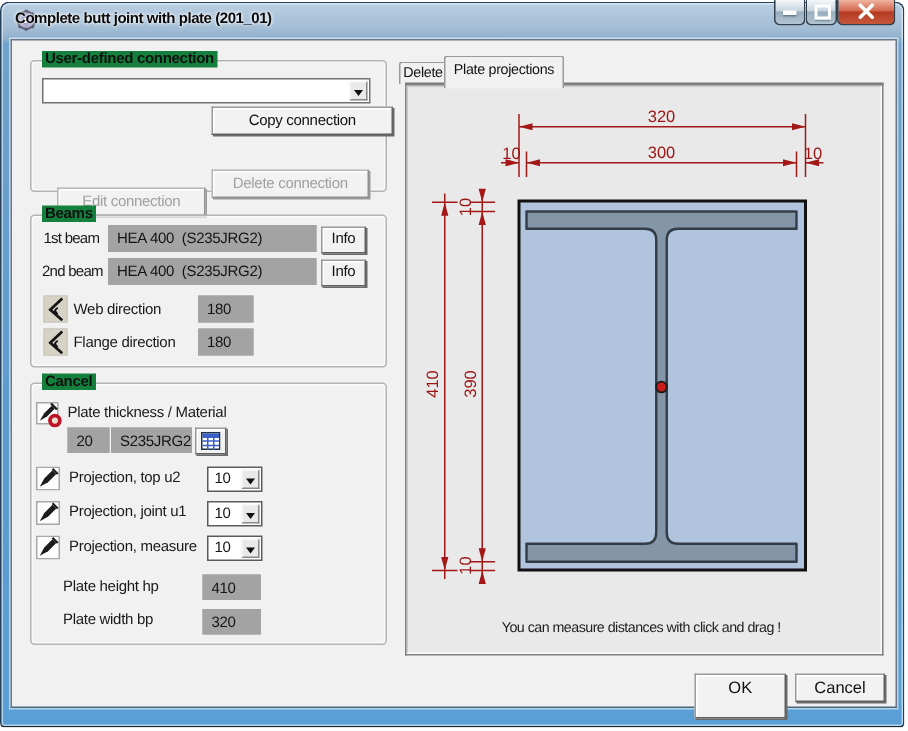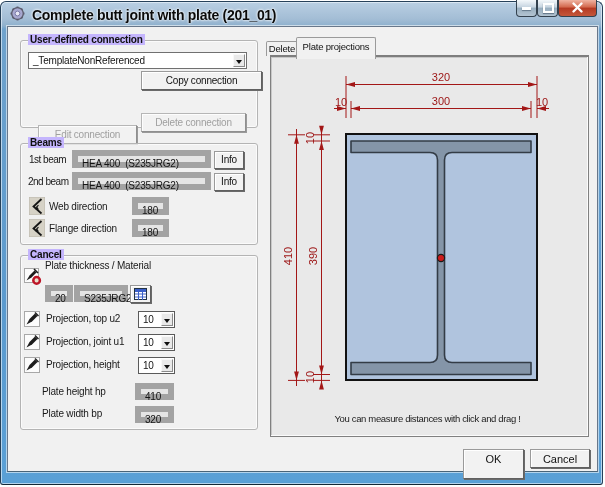--- a/index.html
+++ b/index.html
@@ -5,42 +5,42 @@
   html,body{margin:0;padding:0;width:605px;height:487px;overflow:hidden;
     font-family:"Liberation Sans", sans-serif;background:#fff;}
   #win{position:absolute;left:0;top:1px;width:603px;height:484px;
     border:1px solid #26415a;border-bottom-color:#132736;box-sizing:border-box;
     border-radius:6px 6px 3px 3px;
     background:linear-gradient(#b9cfe3 0px,#a3bdd5 17px,#8db0cd 24px,#6fa2cc 27px,#5b9ace 300px,#5aa0d6 480px,#3c7cb0 486px);
     box-shadow:inset 0 0 0 1px rgba(235,245,252,.65);}
   #client{position:absolute;left:8px;top:27px;width:589px;height:444px;
     background:#f1f1f1;border:1px solid #68778a;border-bottom-color:#4a6478;box-sizing:content-box;
     margin:-1px 0 0 -1px;box-shadow:0 0 0 1px rgba(255,255,255,.55);}
-  #titletext{position:absolute;left:32px;top:7px;font-size:14px;letter-spacing:-0.3px;font-weight:bold;color:#0a0a0a;
+  #titletext{position:absolute;left:10px;top:7px;font-size:10px;letter-spacing:-0.3px;font-weight:bold;color:#0a0a0a;
     text-shadow:0 0 2px #fff,0 0 3px #fff;white-space:nowrap;}
   
   .capbtn{position:absolute;top:0;height:17px;border:1px solid #33414e;border-top:none;
     border-radius:0 0 4px 4px;box-sizing:border-box;}
   #btnmin{left:516px;width:21px;background:linear-gradient(#f4f8fb 0%,#c6d4e0 45%,#98aebf 50%,#b3c4d2 100%);}
   #btnmax{left:537px;width:21px;background:linear-gradient(#f4f8fb 0%,#c6d4e0 45%,#98aebf 50%,#b3c4d2 100%);}
   #btncls{left:558px;width:39px;background:linear-gradient(#f0b4a2 0%,#d2674c 45%,#b53922 50%,#c4573a 100%);}
   .glyph{position:absolute;color:#fff;}
   
   .grp{position:absolute;border:1px solid #b4b4b4;border-radius:3px;box-shadow:inset 0 0 0 1px rgba(255,255,255,.7);}
-  .grplbl{position:absolute;font-size:10px;letter-spacing:-0.2px;font-weight:bold;color:#101010;background:#c4b5fd;padding:0 2px;white-space:nowrap;}
+  .grplbl{position:absolute;font-size:10px;letter-spacing:-0.2px;font-weight:bold;color:#101010;background:#15803d;padding:0 2px;white-space:nowrap;}
   .txt{position:absolute;font-size:10px;letter-spacing:-0.2px;color:#191919;white-space:nowrap;}
   
   .btn{position:absolute;background:#f2f2f2;border:1px solid #9a9a9a;
     border-right-color:#606060;border-bottom-color:#606060;
     box-shadow:inset 1px 1px 0 #ffffff,1px 1px 0 #6a6a6a;
     font-size:10px;letter-spacing:-0.2px;color:#111;text-align:center;box-sizing:border-box;}
   .btn.dis{color:#9f9f9f;border-color:#b6b6b6;border-right-color:#8f8f8f;border-bottom-color:#8f8f8f;
     box-shadow:inset 1px 1px 0 #fdfdfd,1px 1px 0 #9a9a9a;margin-top:32px;}
   
-  .fld{position:absolute;background:#e5e5e5;border:6px solid #a3a3a3;
+  .fld{position:absolute;background:#a3a3a3;border:2px solid #a3a3a3;
     font-size:10px;letter-spacing:-0.2px;color:#141414;box-sizing:border-box;padding:2px 0 0 4px;white-space:nowrap;}
   
   .cmb{position:absolute;background:#fff;border:1px solid #707070;box-sizing:border-box;
     font-size:10px;letter-spacing:-0.2px;color:#141414;}
   .cmbarrow{position:absolute;right:1px;top:1px;bottom:1px;width:12px;background:#e9e9e9;
     border:1px solid #f8f8f8;border-right-color:#8a8a8a;border-bottom-color:#8a8a8a;box-sizing:border-box;}
   .cmbarrow:after{content:"";position:absolute;left:2px;top:5px;border:3px solid transparent;border-top:4px solid #101010;}
   .ic{position:absolute;}
   #tabs .tab{position:absolute;font-size:9.5px;letter-spacing:-0.2px;color:#111;background:#f1f1f1;
     border:1px solid #9a9a9a;border-bottom:none;border-radius:2px 2px 0 0;text-align:center;}
@@ -72,21 +72,20 @@
   </div>
 <div class="capbtn" id="btncls">
     <svg width="37" height="15" viewBox="0 0 37 15" style="position:absolute;left:0;top:0;">
       <path d="M14.5 3.5 L22.5 11.5 M22.5 3.5 L14.5 11.5" stroke="#fff" stroke-width="2.4" stroke-linecap="round"></path>
     </svg>
   </div>
 
 <div class="grp" style="left:20px;top:40px;width:236px;height:86px;"></div>
 <div class="grplbl" style="left:28px;top:34px;">User-defined connection</div>
 <div class="cmb" style="left:28px;top:52px;width:219px;height:17px;">
-    <div style="padding:2px 0 0 4px;">_TemplateNonReferenced</div>
     <div class="cmbarrow"></div>
   </div>
 <div class="btn" style="left:141px;top:71px;width:121px;height:19px;padding-top:3px;">Copy connection</div>
 <div class="btn dis" style="left:38px;top:93px;width:99px;height:19px;padding-top:3px;">Edit connection</div>
 <div class="btn dis" style="left:141px;top:81px;width:105px;height:19px;padding-top:3px;">Delete connection</div>
 
 <div class="grp" style="left:20px;top:143px;width:236px;height:100px;"></div>
 <div class="grplbl" style="left:28px;top:137px;">Beams</div>
 <div class="txt" style="left:29px;top:154px;letter-spacing:-0.5px;">1st beam</div>
 <div class="fld" style="left:72px;top:150px;width:139px;height:18px;">HEA 400&nbsp; (S235JRG2)</div>
@@ -112,21 +111,21 @@
 <div class="fld" style="left:132px;top:219px;width:37px;height:18px;">180</div>
 
 <div class="grp" style="left:20px;top:255px;width:236px;height:173px;"></div>
 <div class="grplbl" style="left:28px;top:249px;">Cancel</div>
 <svg class="ic" style="left:24px;top:268px" width="18" height="17" viewBox="0 0 18 17">
   <rect x="0.5" y="0.5" width="14" height="14" fill="#fcfcfc" stroke="#a8a8a8"></rect>
   <path d="M2.5 12.5 L5.5 7.5 L10.5 2.5 L12.5 4.5 L7.5 9.5 Z" fill="#1c1c1c"></path>
   <path d="M10 1 L14 5" stroke="#1c1c1c" stroke-width="1.6"></path>
   <circle cx="12.6" cy="12.4" r="3.3" fill="#e8e0cc" stroke="#bd1527" stroke-width="2.5"></circle>
 </svg>
-<div class="txt" style="left:45px;top:260px;">Plate thickness / Material</div>
+<div class="txt" style="left:45px;top:270px;">Plate thickness / Material</div>
 <div class="fld" style="left:45px;top:285px;width:28px;height:17px;">20</div>
 <div class="fld" style="left:74px;top:285px;width:54px;height:17px;">S235JRG2</div>
 <div class="btn" style="left:130px;top:285px;width:21px;height:18px;"><svg width="13" height="12" viewBox="0 0 13 12" style="margin-top:2px;">
   <rect x="0.5" y="0.5" width="12" height="11" fill="#fff" stroke="#234"></rect>
   <rect x="1" y="1" width="11" height="3" fill="#3a5fc8"></rect>
   <path d="M1 6 H12 M1 9 H12 M4.5 4 V12 M8.5 4 V12" stroke="#3a5fc8" stroke-width="1" fill="none"></path>
 </svg></div>
 
 <svg class="ic" style="left:24px;top:311px" width="16" height="16" viewBox="0 0 16 16">
   <rect x="0.5" y="0.5" width="15" height="15" fill="#fcfcfc" stroke="#a8a8a8"></rect>
@@ -148,21 +147,21 @@
 <div class="cmb" style="left:138px;top:334px;width:37px;height:17px;border-color:#5a5a5a;">
     <div style="padding:2px 0 0 4px;">10</div>
     <div class="cmbarrow"></div>
   </div>
 
 <svg class="ic" style="left:24px;top:357px" width="16" height="16" viewBox="0 0 16 16">
   <rect x="0.5" y="0.5" width="15" height="15" fill="#fcfcfc" stroke="#a8a8a8"></rect>
   <path d="M2.5 13.5 L5.5 8 L11 2.5 L13.5 5 L8 10.5 Z" fill="#1c1c1c"></path>
   <path d="M11 1.5 L14.5 5" stroke="#1c1c1c" stroke-width="1.4"></path>
 </svg>
-<div class="txt" style="left:46px;top:359px;">Projection, height</div>
+<div class="txt" style="left:46px;top:359px;">Projection, measure</div>
 <div class="cmb" style="left:138px;top:357px;width:37px;height:17px;border-color:#5a5a5a;">
     <div style="padding:2px 0 0 4px;">10</div>
     <div class="cmbarrow"></div>
   </div>
 
 <div class="txt" style="left:42px;top:386px;">Plate height hp</div>
 <div class="fld" style="left:135px;top:383px;width:39px;height:17px;">410</div>
 <div class="txt" style="left:42px;top:408px;">Plate width bp</div>
 <div class="fld" style="left:135px;top:406px;width:39px;height:17px;">320</div>
 

